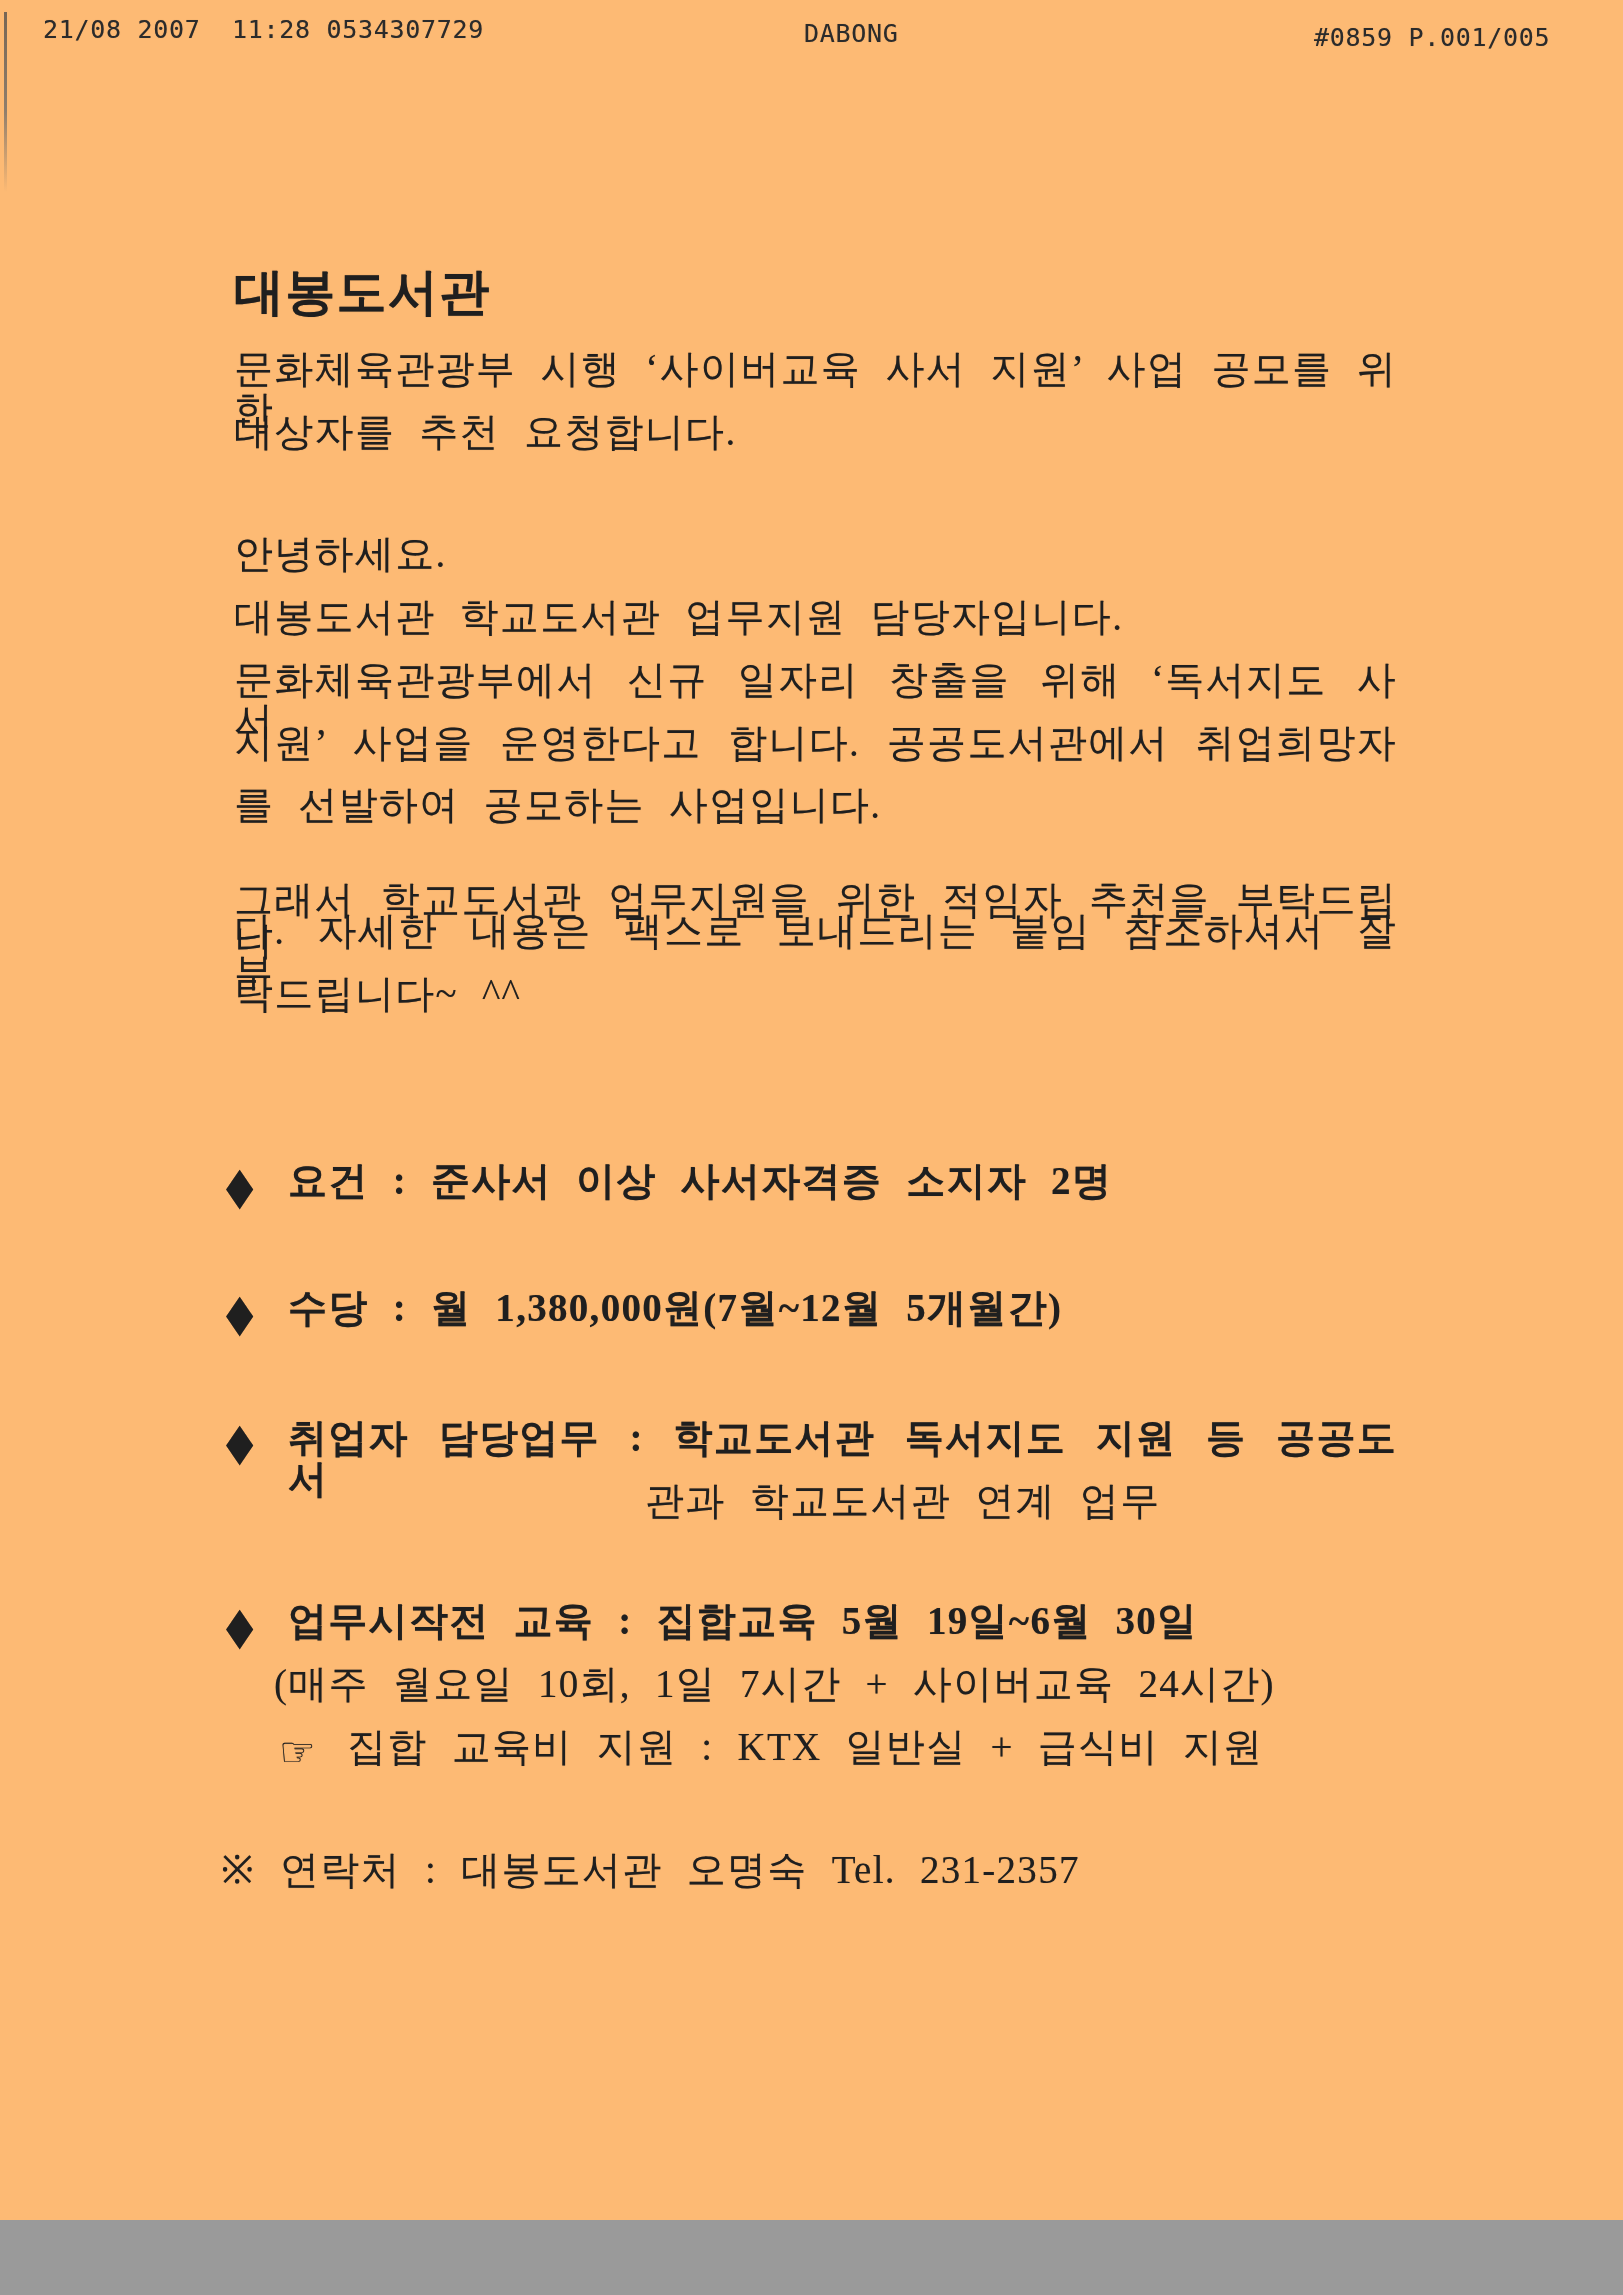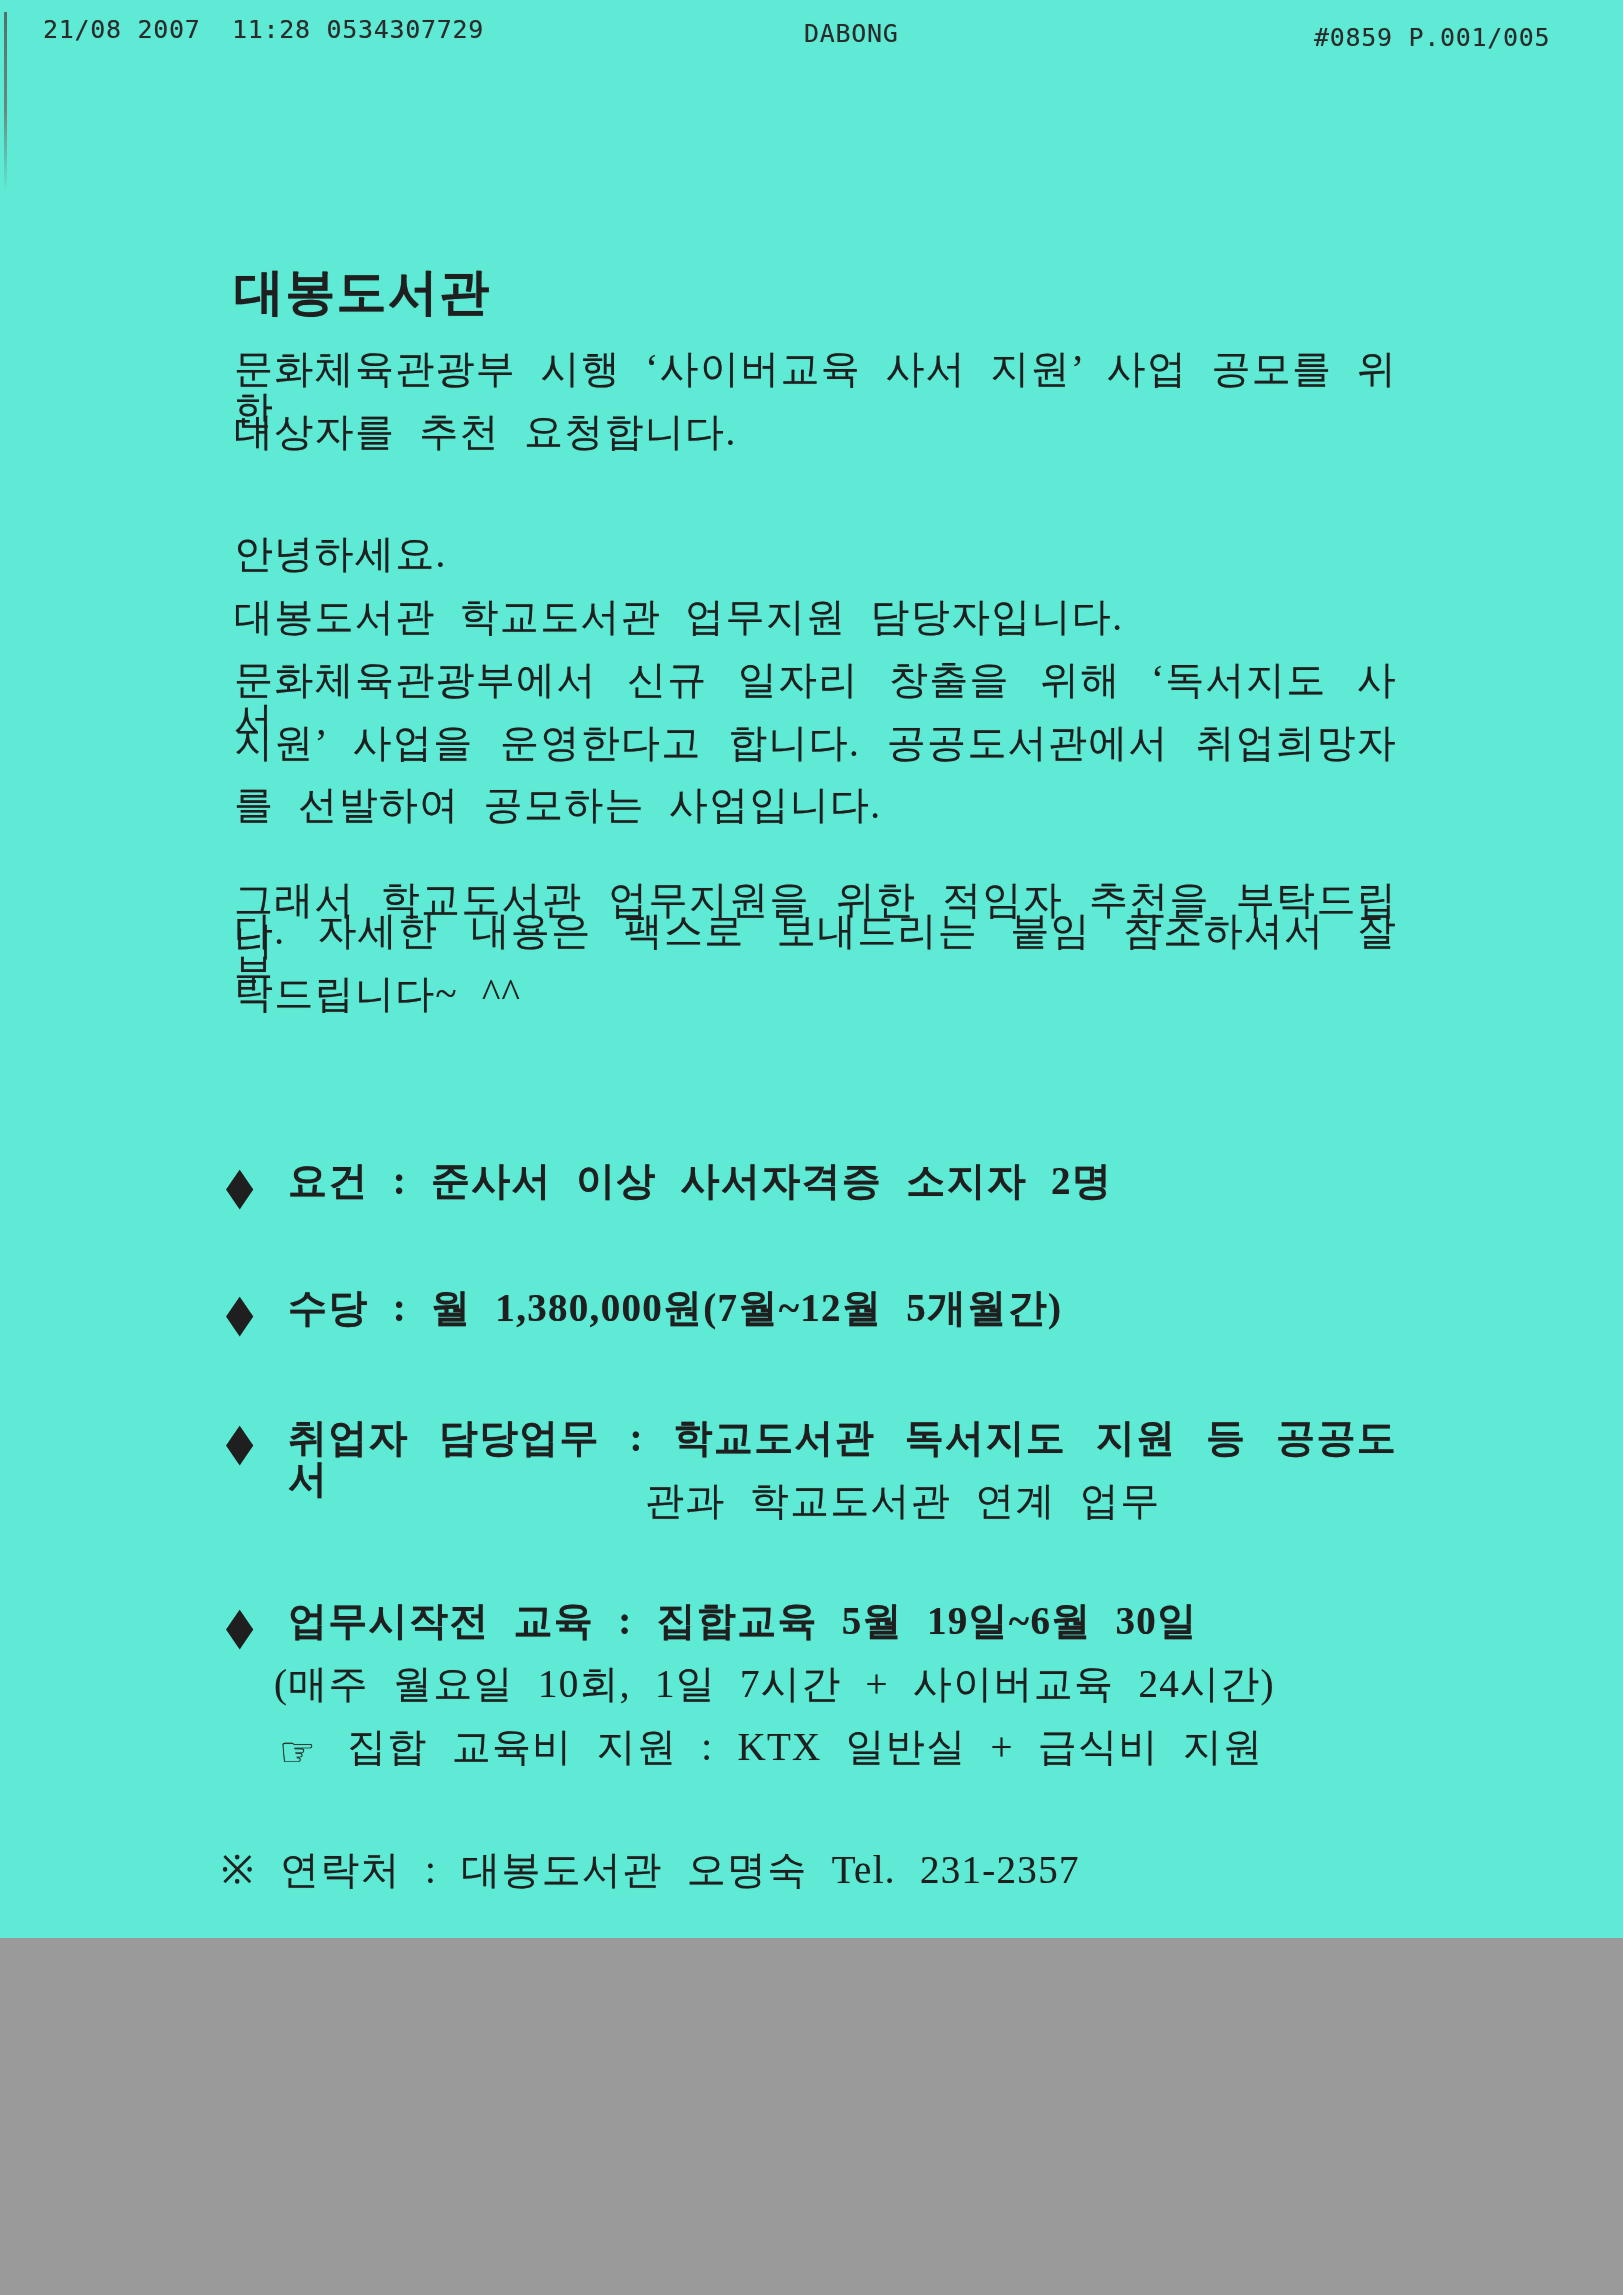--- a/index.html
+++ b/index.html
@@ -1,20 +1,20 @@
 <!DOCTYPE html>
 <html style="font-size:10.5px"><head>
 <meta charset="utf-8">
 <style>
   html, body { margin: 0; padding: 0; background: #9a9a9a; }
   .page {
     position: relative;
     width: 1624px;
-    height: 1938px;
-    background: #5eead4;
+    height: 2220px;
+    background: #fdba74;
     overflow: hidden;
     font-family: "Liberation Serif", "DejaVu Serif", serif;
     color: #1f1f1f;
   }
   
   .edge-artifact {
     position: absolute;
     left: 3.9px; top: 11.8px;
     width: 3.3px; height: 180px;
     background: linear-gradient(to bottom, #4a4a4a 0%, #6a6a6a 55%, rgba(106,106,106,0) 100%);

